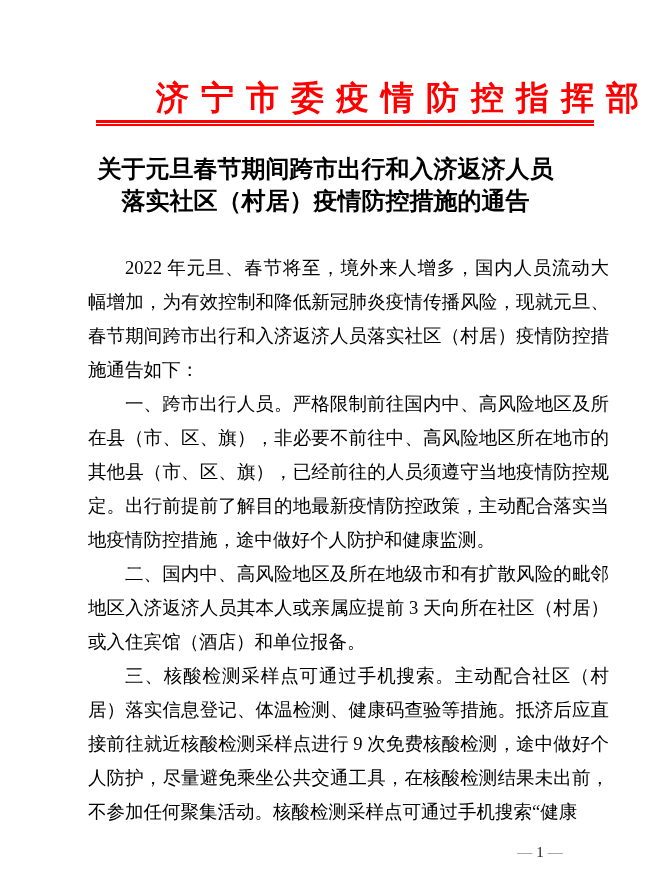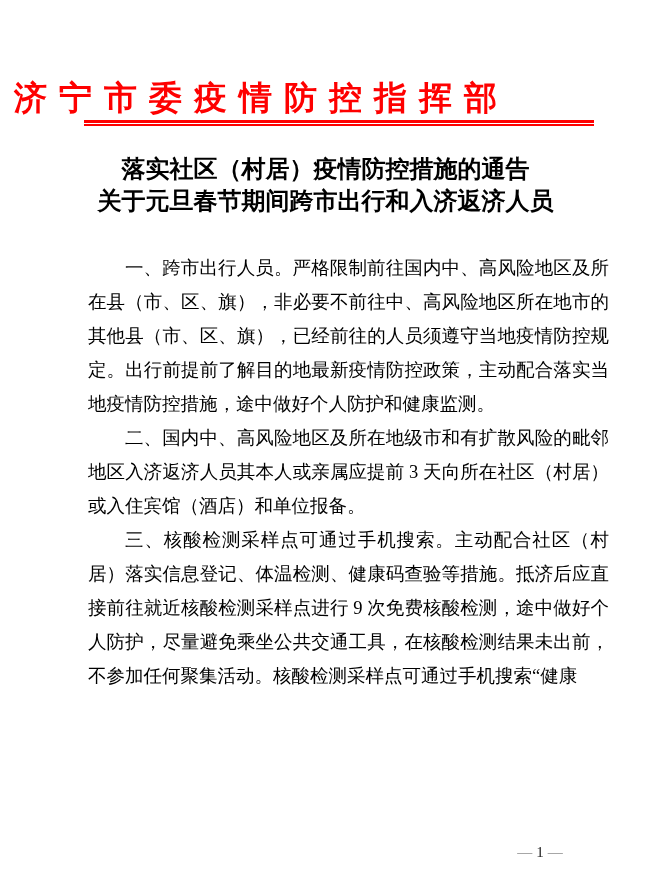--- a/index.html
+++ b/index.html
@@ -12,21 +12,22 @@
     width: 651px;
     height: 892px;
     background: #ffffff;
     overflow: hidden;
     font-family: "Liberation Serif", serif;
     color: #000000;
   }
   
   .letterhead {
     padding-top: 82px;
-    text-align: left;
+    text-align: right;
+    padding-left: 12px;
   }
   .issuer {
     display: inline-block;
     color: #fe0000;
     font-size: 33px;
     font-weight: bold;
     line-height: 1;
     letter-spacing: 12px;
     margin-left: 14px; 
     white-space: nowrap;
@@ -92,25 +93,26 @@
 <body>
 
 <div class="page">
 
   <div class="letterhead">
     <div class="issuer">济宁市委疫情防控指挥部</div>
     <div class="red-rule"></div>
   </div>
 
   <div class="doc-title">
+    <div>关于元旦春节期间跨市出行和入济返济人员</div>
     <div>落实社区（村居）疫情防控措施的通告</div>
-    <div>关于元旦春节期间跨市出行和入济返济人员</div>
   </div>
 
   <div class="body-text">
+    <p><span class="lead"></span><span>2022 年元旦、春节将至，境外来人增多，国内人员流动大幅增加，为有效控制和降低新冠肺炎疫情传播风险，现就元旦、春节期间跨市出行和入济返济人员落实社区（村居）疫情防控措施通告如下：</span></p>
 
     <p><span class="lead">一、跨市出行人员。</span><span>严格限制前往国内中、高风险地区及所在县（市、区、旗），非必要不前往中、高风险地区所在地市的其他县（市、区、旗），已经前往的人员须遵守当地疫情防控规定。出行前提前了解目的地最新疫情防控政策，主动配合落实当地疫情防控措施，途中做好个人防护和健康监测。</span></p>
 
     <p><span class="lead">二、国内中、高风险地区及所在地级市和有扩散风险的毗邻地区入济返济人员其本人或亲属应提前 3 天向所在社区（村居）或入住宾馆（酒店）和单位报备。</span><span></span></p>
 
     <p><span class="lead">三、核酸检测采样点可通过手机搜索。</span><span>主动配合社区（村居）落实信息登记、体温检测、健康码查验等措施。抵济后应直接前往就近核酸检测采样点进行 9 次免费核酸检测，途中做好个人防护，尽量避免乘坐公共交通工具，在核酸检测结果未出前，不参加任何聚集活动。核酸检测采样点可通过手机搜索“健康</span></p>
   </div>
 
   <div class="page-number"><span class="dash">—</span><span class="num">1</span><span class="dash">—</span></div>
 

